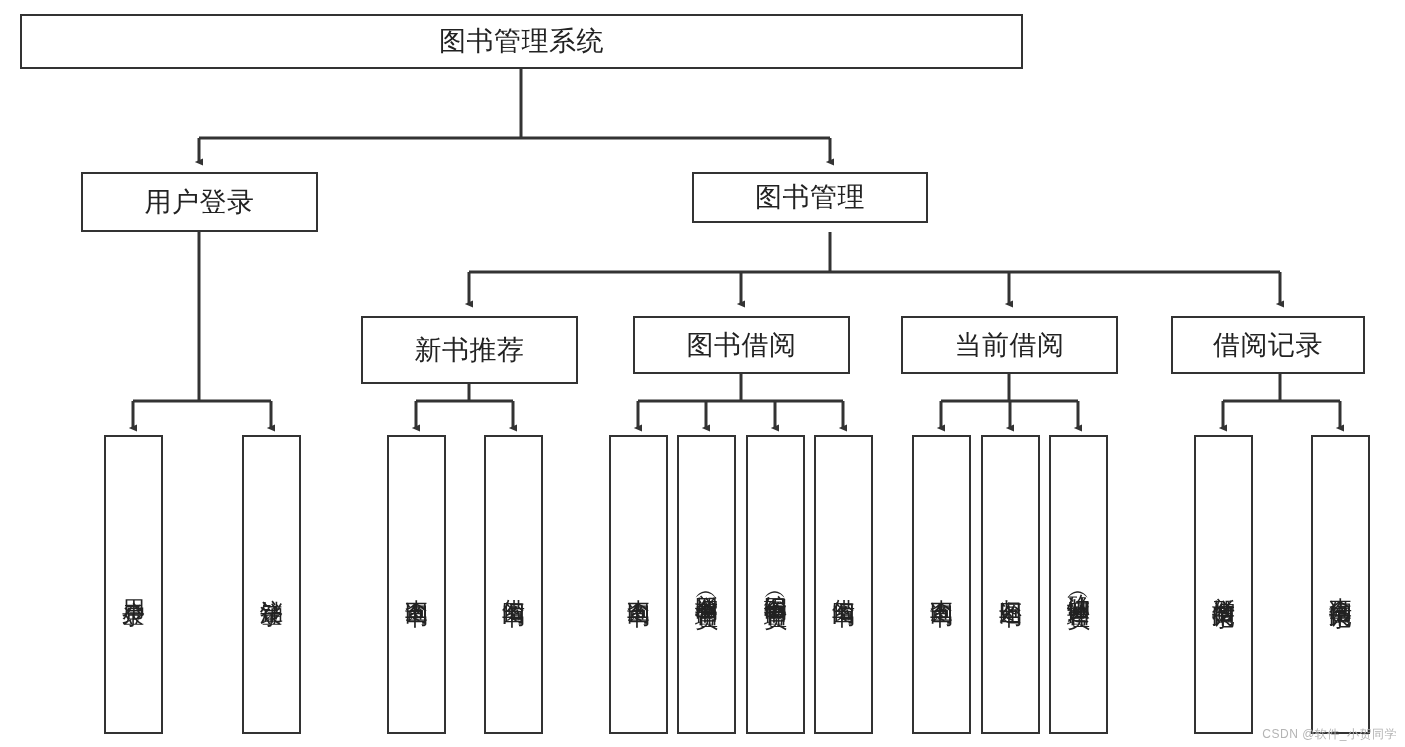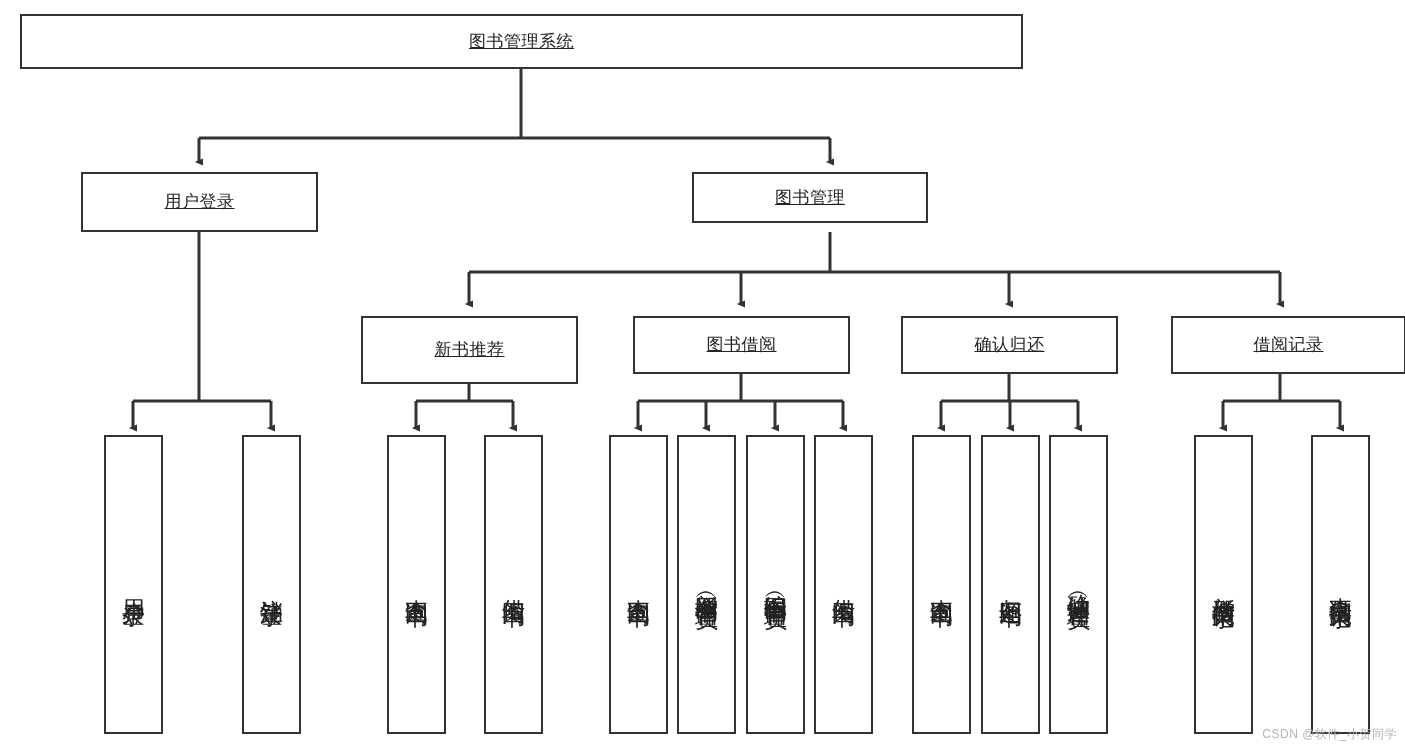--- a/index.html
+++ b/index.html
@@ -39,23 +39,22 @@
   .node .label {
     display: block;
     text-align: center;
     line-height: 1.12;
     color: #222222;
     white-space: pre;
   }
   .node-root .label,
   .node-l2 .label,
   .node-l3 .label {
-    font-size: 17px;
+    font-size: 27px;
     letter-spacing: 0.5px;
-    text-decoration: underline;
   }
   .node-leaf {
     padding: 6px 2px;
     align-items: center;
     justify-content: center;
   }
   .node-leaf .label {
     writing-mode: vertical-rl;
     text-orientation: upright;
     font-size: 23px;
@@ -139,23 +138,23 @@
     <span class="label">图书管理</span>
   </div>
 
   <div class="node node-l3" style="left:361px; top:316px; width:217px; height:68px;">
     <span class="label">新书推荐</span>
   </div>
   <div class="node node-l3" style="left:633px; top:316px; width:217px; height:58px;justify-content:center;">
     <span class="label">图书借阅</span>
   </div>
   <div class="node node-l3" style="left:901px; top:316px; width:217px; height:58px;">
-    <span class="label">确认归还</span>
-  </div>
-  <div class="node node-l3" style="left:1171px; top:316px; width:235px; height:58px;">
+    <span class="label">当前借阅</span>
+  </div>
+  <div class="node node-l3" style="left:1171px; top:316px; width:194px; height:58px;">
     <span class="label">借阅记录</span>
   </div>
 
   <div class="node node-leaf" style="left:104px; top:435px; width:59px; height:299px;">
     <span class="label">用户登录</span>
   </div>
   <div class="node node-leaf" style="left:242px; top:435px; width:59px; height:299px;">
     <span class="label">注销登录</span>
   </div>
 

